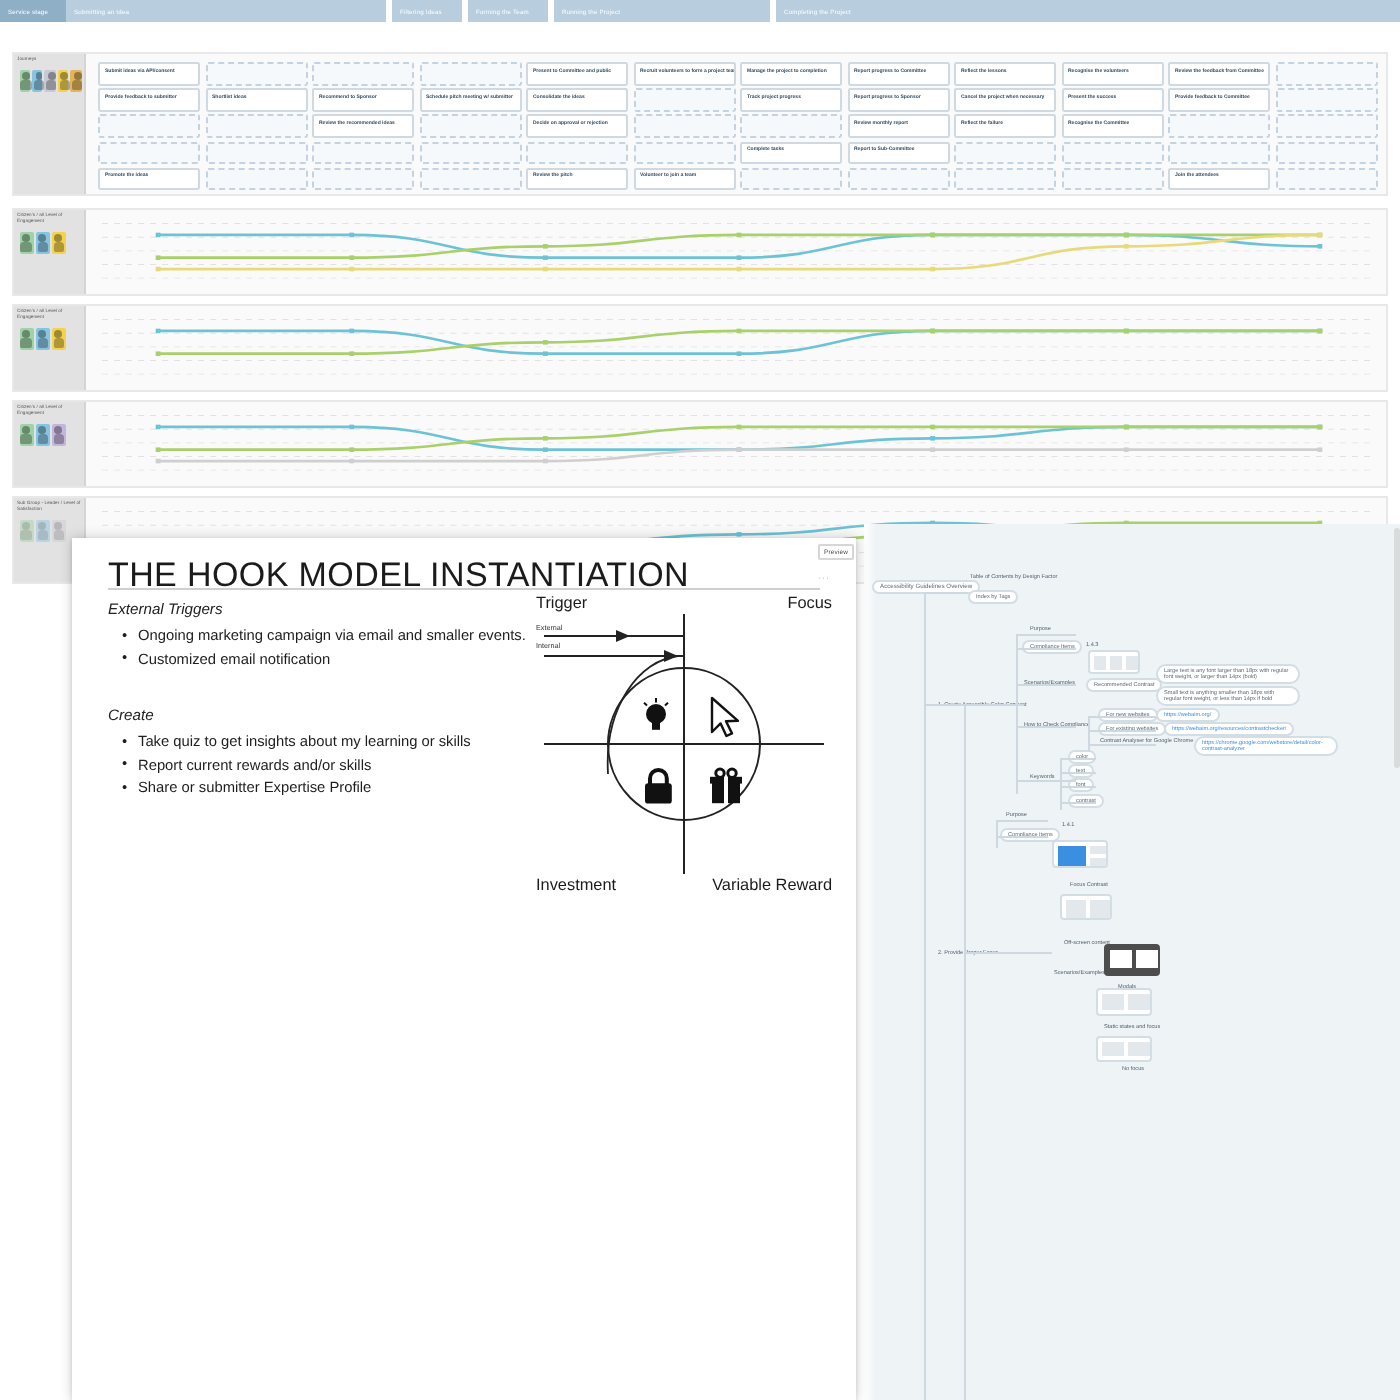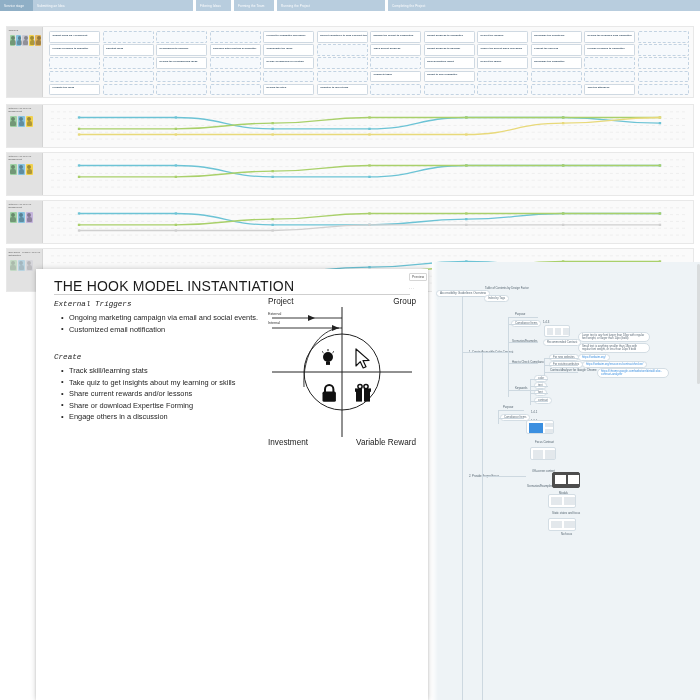--- a/index.html
+++ b/index.html
@@ -78,25 +78,25 @@
 
   
   .slide {
     position: absolute; left: 36px; top: 269px; width: 392px; height: 431px;
     background: #ffffff;
     box-shadow: 0 0 6px rgba(0,0,0,.20), 0 1px 2px rgba(0,0,0,.12);
     overflow: hidden;
   }
   .slide-title {
     position: absolute; left: 18px; top: 9px;
-    font-size: 14px; color: #1b1b1b; letter-spacing: .2px;
+    font-size: 17px; color: #1b1b1b; letter-spacing: .2px;
   }
   .rule { position: absolute; left: 18px; top: 25px; width: 356px; height: 1px; background: #cfcfcf; }
 
-  .sec-head { position: absolute; font-size: 7.6px; font-style: italic; color: #222; font-family: Liberation Mono, monospace; }
+  .sec-head { position: absolute; font-size: 7.6px; font-style: italic; color: #222; }
   .blist { position: absolute; list-style: none; }
   .blist li {
     position: relative; font-size: 7.4px; color: #1e1e1e; line-height: 11.6px;
     padding-left: 9px; white-space: nowrap;
   }
   .blist li::before {
     content: "•"; position: absolute; left: 1px; top: -.5px; font-size: 7.4px; color: #1e1e1e;
   }
 
   
@@ -542,36 +542,34 @@
   <div class="scroll-v"></div>
 
   <div class="pill">Accessibility Compliance Guidelines</div>
 
   <div class="slide">
     <div class="slide-title">THE HOOK MODEL INSTANTIATION</div>
     <div class="rule"></div>
 
     <div class="sec-head" style="left:18px;top:31px">External Triggers</div>
     <ul class="blist" id="trig-host" style="left:24px;top:43px">
-        <li>Ongoing marketing campaign via email and social events.</li>
+        <li>Ongoing marketing campaign via email and smaller events.</li>
         <li>Customized email notification</li>
       </ul>
 
     <div class="sec-head" style="left:18px;top:84px">Create</div>
     <ul class="blist" id="act-host" style="left:24px;top:96px">
-        <li>Track skill/learning stats</li>
         <li>Take quiz to get insights about my learning or skills</li>
-        <li>Share current rewards and/or lessons</li>
-        <li>Share or download Expertise Forming</li>
-        <li>Engage others in a discussion</li>
+        <li>Report current rewards and/or skills</li>
+        <li>Share or submitter Expertise Profile</li>
       </ul>
 
     <div class="hook">
-      <span class="lbl" style="left:0;top:0">Project</span>
-      <span class="lbl" style="right:0;top:0">Group</span>
+      <span class="lbl" style="left:0;top:0">Trigger</span>
+      <span class="lbl" style="right:0;top:0">Focus</span>
       <span class="lbl" style="left:0;bottom:0">Investment</span>
       <span class="lbl" style="right:0;bottom:0;text-align:right;line-height:9.5px">
         <span>Variable Reward</span>
       </span>
       <span class="mini" style="left:0;top:15px">External</span>
       <span class="mini" style="left:0;top:24px">Internal</span>
 
       <svg viewBox="0 0 148 150">
 
         <line x1="74" y1="10" x2="74" y2="140" stroke="#222" stroke-width="1"></line>

